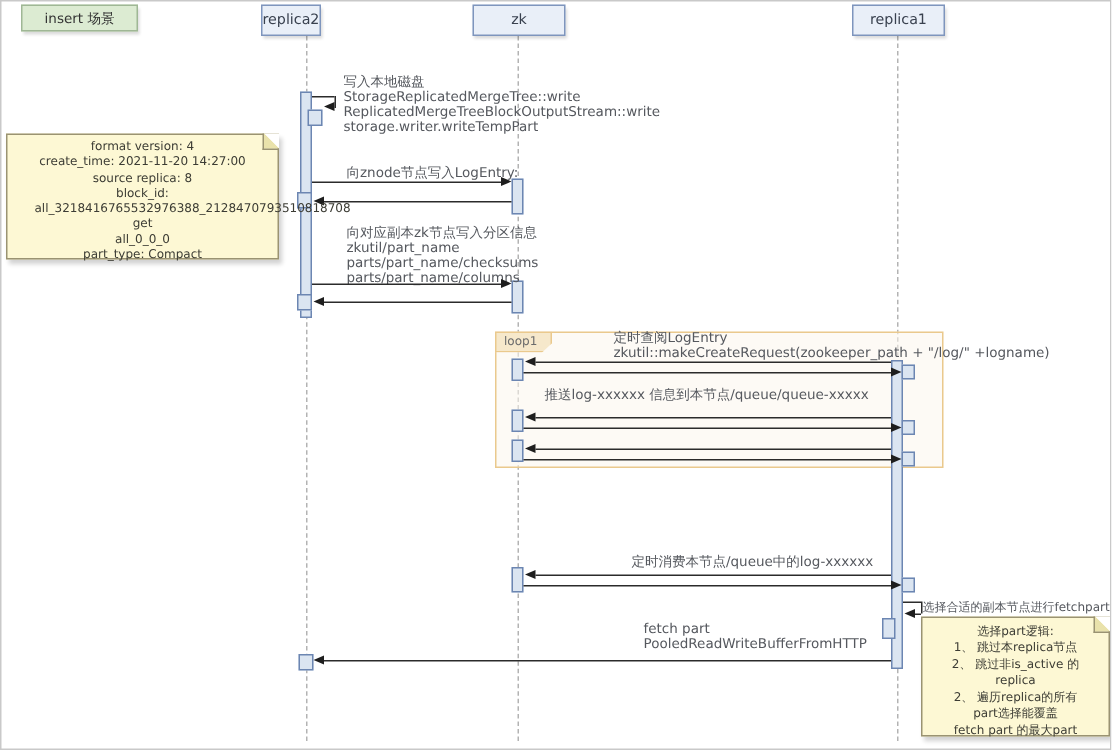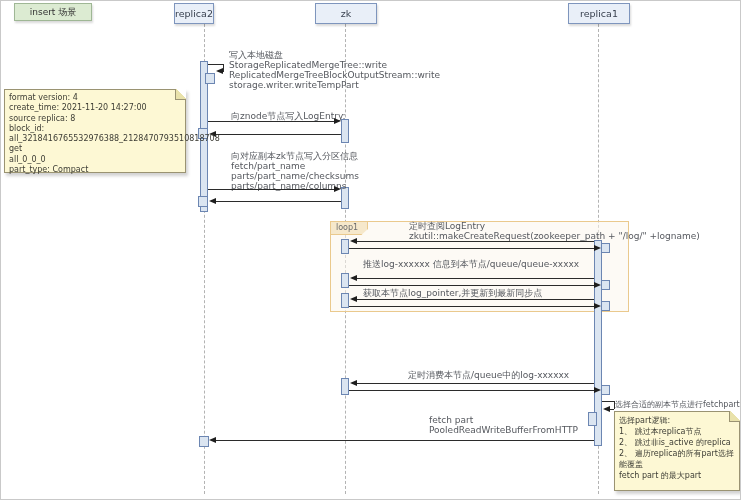--- a/index.html
+++ b/index.html
@@ -20,21 +20,21 @@
   .vl { position:absolute; width:1px; background:#2b2b2b; }
   .ah-l { position:absolute; width:0; height:0; border-style:solid;
           border-color:transparent #1e1e1e transparent transparent; border-width:3.5px 7px 3.5px 0; }
   .ah-r { position:absolute; width:0; height:0; border-style:solid;
           border-color:transparent transparent transparent #1e1e1e; border-width:3.5px 0 3.5px 7px; }
   .lbl { position:absolute; font-size:9px; color:#55585e; line-height:10px; white-space:nowrap; }
   .lbl div { white-space:nowrap; }
   .note {
     position:absolute; background:#fdf8d4; border:1px solid #9a9372;
     box-shadow:2px 3px 3px rgba(0,0,0,0.18); font-size:8px; color:#3c3c34;
-    line-height:10.3px; padding:3px 4px; box-sizing:border-box;
+    line-height:10.3px; padding:3px 18px; box-sizing:border-box;text-align:center;
   }
   .fold {
     position:absolute; top:-1px; right:-1px; width:11px; height:11px;
     background:linear-gradient(225deg,#ffffff 48%,#e9e2ab 50%);
     border-left:1px solid #9a9372; border-bottom:1px solid #9a9372; box-sizing:border-box;
   }
   .loopframe { position:absolute; border:1px solid #eac98d; background:rgba(252,246,237,0.55); box-sizing:border-box; }
   .looplabel {
     position:absolute; left:-1px; top:-1px; background:#f6e8cb; border:1px solid #eac98d;
     font-size:8px; color:#6b6b6b; padding:1px 9px 2px 5px;
@@ -84,21 +84,21 @@
   </div>
 
   <div class="lbl" style="left:230px;top:110px">向znode节点写入LogEntry:</div>
   <div class="hl" style="left:207px;top:120px;width:126px"></div>
   <div class="ah-r" style="left:333px;top:117px"></div>
   <div class="hl" style="left:215px;top:133px;width:125px"></div>
   <div class="ah-l" style="left:208px;top:130px"></div>
 
   <div class="lbl" style="left:230px;top:150px">
     <div>向对应副本zk节点写入分区信息</div>
-    <div>fetch/part_name</div>
+    <div>zkutil/part_name</div>
     <div>parts/part_name/checksums</div>
     <div>parts/part_name/columns</div>
   </div>
   <div class="hl" style="left:207px;top:188px;width:126px"></div>
   <div class="ah-r" style="left:333px;top:185px"></div>
   <div class="hl" style="left:215px;top:200px;width:125px"></div>
   <div class="ah-l" style="left:208px;top:197px"></div>
 
   <div class="lbl" style="left:408px;top:220px">
     <div>定时查阅LogEntry</div>
@@ -108,27 +108,26 @@
   <div class="ah-l" style="left:349px;top:237px"></div>
   <div class="hl" style="left:348px;top:247px;width:245px"></div>
   <div class="ah-r" style="left:593px;top:244px"></div>
 
   <div class="lbl" style="left:362px;top:258px">推送log-xxxxxx 信息到本节点/queue/queue-xxxxx</div>
   <div class="hl" style="left:356px;top:277px;width:237px"></div>
   <div class="ah-l" style="left:349px;top:274px"></div>
   <div class="hl" style="left:348px;top:284px;width:245px"></div>
   <div class="ah-r" style="left:593px;top:281px"></div>
 
-  <div class="lbl" style="left:362px;top:287px">获取本节点log_pointer,并更新到最新同步点</div>
   <div class="hl" style="left:356px;top:298px;width:237px"></div>
   <div class="ah-l" style="left:349px;top:295px"></div>
   <div class="hl" style="left:348px;top:305px;width:245px"></div>
   <div class="ah-r" style="left:593px;top:302px"></div>
 
-  <div class="lbl" style="left:407px;top:369px">定时消费本节点/queue中的log-xxxxxx</div>
+  <div class="lbl" style="left:420px;top:369px">定时消费本节点/queue中的log-xxxxxx</div>
   <div class="hl" style="left:356px;top:382px;width:237px"></div>
   <div class="ah-l" style="left:349px;top:379px"></div>
   <div class="hl" style="left:348px;top:389px;width:245px"></div>
   <div class="ah-r" style="left:593px;top:386px"></div>
 
   <div class="lbl nr" style="left:614px;top:399px">选择合适的副本节点进行fetchpart</div>
   <div class="hl" style="left:601px;top:400px;width:12px"></div>
   <div class="vl" style="left:613px;top:400px;height:8px"></div>
   <div class="hl" style="left:609px;top:408px;width:4px"></div>
   <div class="ah-l" style="left:602px;top:405px"></div>

